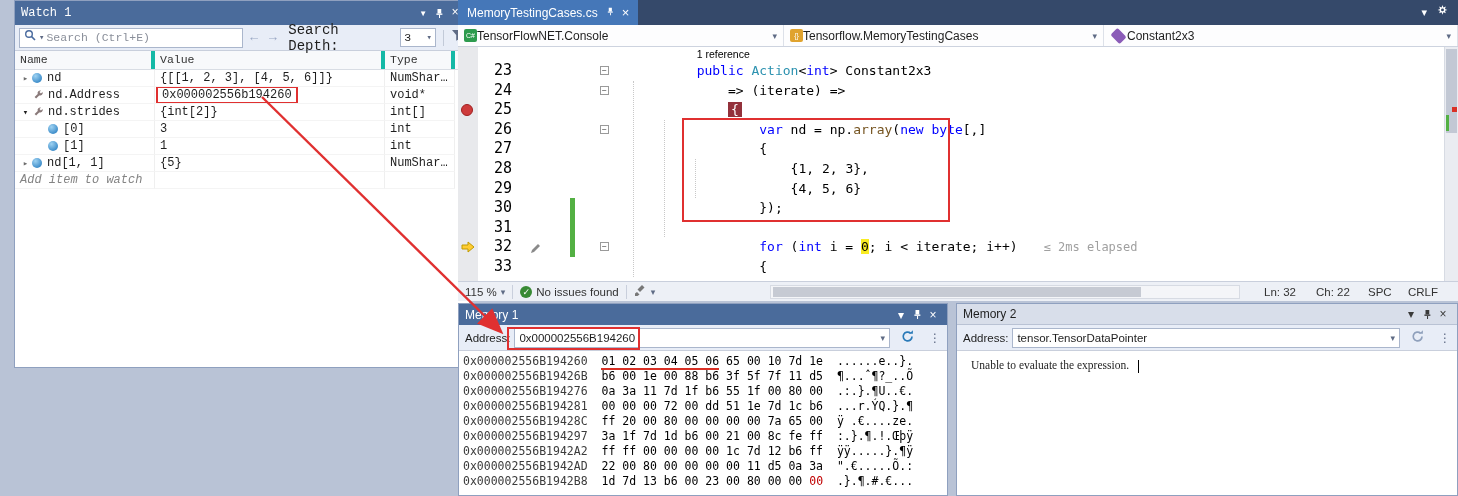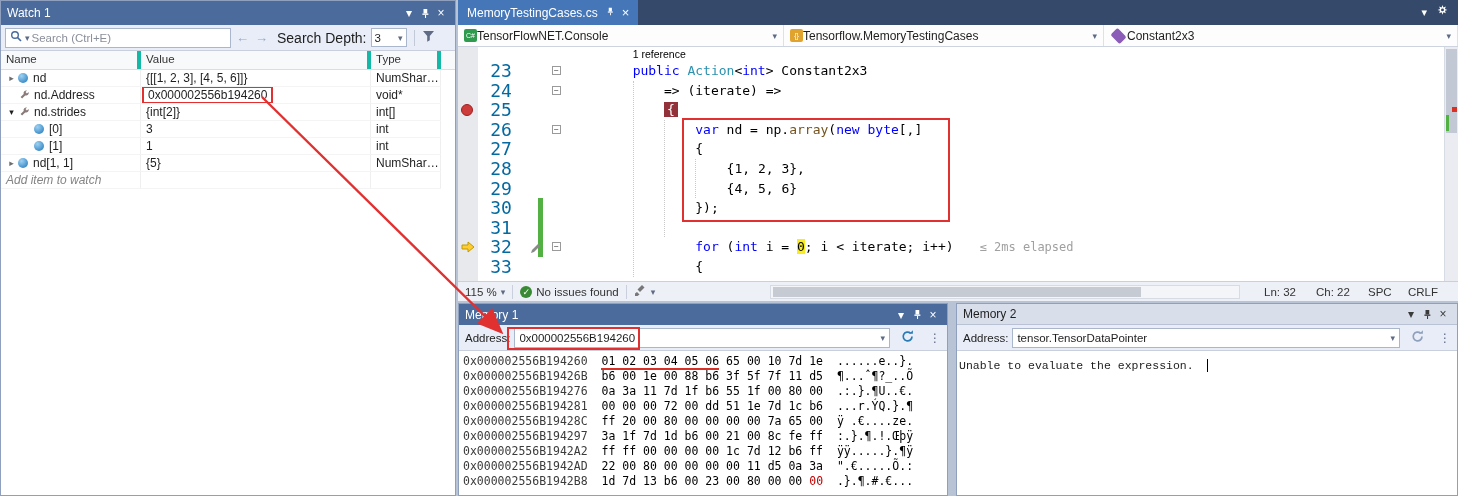--- a/index.html
+++ b/index.html
@@ -11,21 +11,21 @@
   .tbar { height:24px; display:flex; align-items:center; padding:0 6px; font-size:12px; }
   .tbar-blue { background:#4a6b9b; color:#ffffff; }
   .tbar-light { background:#d8deea; color:#1e1e1e; border-bottom:1px solid #b9c2d4; }
   .tbar .title { flex:0 0 auto; }
   .tbar .sp { flex:1; }
   .tbar .ticon { width:16px; height:16px; display:flex; align-items:center; justify-content:center; cursor:default; font-size:12px; }
   .tbar-blue .ticon { color:#fff; fill:#fff; }
   .tbar-light .ticon { color:#3a3a3a; fill:#3a3a3a; }
 
   
-  #watch { left:0; top:0; width:456px; height:496px; }
+  #watch { left:14px; top:0; width:456px; height:368px;font-family:Liberation Mono, monospace; }
   .w-search-row { height:26px; background:#e8edf7; border-bottom:1px solid #c9cfdc; display:flex; align-items:center; padding:0 4px; gap:4px; }
   .w-searchbox { width:226px; height:20px; background:#fff; border:1px solid #aab6cc; display:flex; align-items:center; padding:0 4px; gap:2px; }
   .w-searchbox input { border:none; outline:none; flex:1; font-size:11.5px; color:#333; font-family:inherit; }
   .w-searchbox input::placeholder { color:#8a8f9a; }
   .nav-arrow { color:#9aa7c4; font-size:13px; width:15px; text-align:center; }
   .depth-label { font-size:14px; margin-left:4px; }
   .depth-combo { width:36px; height:19px; background:#fff; border:1px solid #aab6cc; display:flex; align-items:center; justify-content:space-between; padding:0 3px; font-size:11.5px; }
   .combo-caret { color:#5f6b85; font-size:9px; }
   .tool-sep { width:1px; height:16px; background:#c2cad8; margin:0 3px; }
   .w-header { height:19px; display:flex; background:#f8f9fb; border-bottom:1px solid #d9dde4; font-size:11.5px; color:#333; }
@@ -50,25 +50,25 @@
   .nav-combo { display:flex; align-items:center; padding:0 6px; border-right:1px solid #dde1e9; font-size:12px; }
   .nav-combo .combo-caret { margin-left:auto; }
   .nc1 { width:326px; } .nc2 { width:320px; } .nc3 { flex:1; }
   .nav-ic { width:13px; height:13px; display:inline-flex; align-items:center; justify-content:center; font-size:7px; color:#fff; border-radius:2px; flex:0 0 13px; }
   .ic-proj { background:#2e9b4e; }
   .ic-class { background:#e0a32e; }
   .ic-method { background:#8b5cb8; transform:rotate(45deg); width:10px; height:10px; margin:0 2px; }
 
   #code-area { position:relative; height:234px; background:#fff; overflow:hidden; font-family:"DejaVu Sans Mono","Liberation Mono",monospace; font-size:13px; }
   #code-area::before { content:""; position:absolute; left:0; top:0; bottom:0; width:20px; background:#e8e9ec; }
-  .cl-row { height:19.6px; line-height:19.6px; display:flex; white-space:pre; }
+  .cl-row { height:19.6px; line-height:19.6px; display:flex; white-space:pre;gap:16px; }
   .lens-row { height:14px; line-height:14px; }
   .lens-text { font-size:10.5px; color:#767676; font-family:"Liberation Sans",sans-serif; }
   .cl-gutter { width:20px; flex:0 0 20px; position:relative; }
-  .cl-num { width:52px; flex:0 0 52px; text-align:center; padding-right:6px; color:#0369a1; font-size:18px; }
+  .cl-num { width:52px; flex:0 0 52px; text-align:left; padding-right:6px; color:#000000; font-size:15px; }
   .cl-chg { width:14px; flex:0 0 14px; position:relative; }
   .chg-green::after { content:""; position:absolute; left:8px; top:0; bottom:0; width:5px; background:#53b043; }
   .cl-outline { width:22px; flex:0 0 22px; position:relative; }
   .ol-box { position:absolute; left:8px; top:5px; width:9px; height:9px; border:1px solid #9a9a9a; background:#fff; font-size:8px; line-height:7px; text-align:center; color:#555; }
   .cl-text { flex:1; color:#000; }
   .tok-k { color:#0000ff; }
   .tok-t { color:#2b91af; }
   .tok-m { color:#74531f; }
   .tok-p { color:#000000; }
   .tok-hl { background:#f9ec23; color:#000; }
@@ -104,21 +104,21 @@
   .addr-row { height:26px; background:#e8edf7; border-bottom:1px solid #c9cfdc; display:flex; align-items:center; padding:0 6px; gap:4px; font-size:11.5px; }
   .addr-combo { height:20px; background:#fff; border:1px solid #aab6cc; display:flex; align-items:center; padding:0 4px; }
   .addr-combo input { border:none; outline:none; flex:1; font-size:11.5px; font-family:inherit; color:#1e1e1e; }
   #mem1 .addr-combo { width:392px; }
   #mem2 .addr-combo { width:398px; }
   .mem-dump { font-family:"DejaVu Sans Mono","Liberation Mono",monospace; font-size:11.5px; padding:3px 0 0 4px; }
   .m-row { height:15px; line-height:15px; white-space:pre; color:#000; }
   .m-addr { color:#3b3b3b; }
   .m-marked { border-bottom:2px solid #d93025; }
   .m-red { color:#c00000; }
-  .mem2-msg { font-family:Liberation Mono, monospace; font-size:11.5px; padding:8px 0 0 2px; }
+  .mem2-msg { font-family:Liberation Serif, serif; font-size:11.5px; padding:8px 0 0 14px; }
   .caret-bar { display:inline-block; width:1px; height:13px; background:#000; margin-left:6px; vertical-align:middle; }
   .ellip { color:#5f6b85; font-size:12px; }
 </style>
 </head>
 <body>
 
 <div class="panel" id="watch">
   <div class="tbar tbar-blue">
     <span class="title">Watch 1</span>
     <span class="sp"></span>

